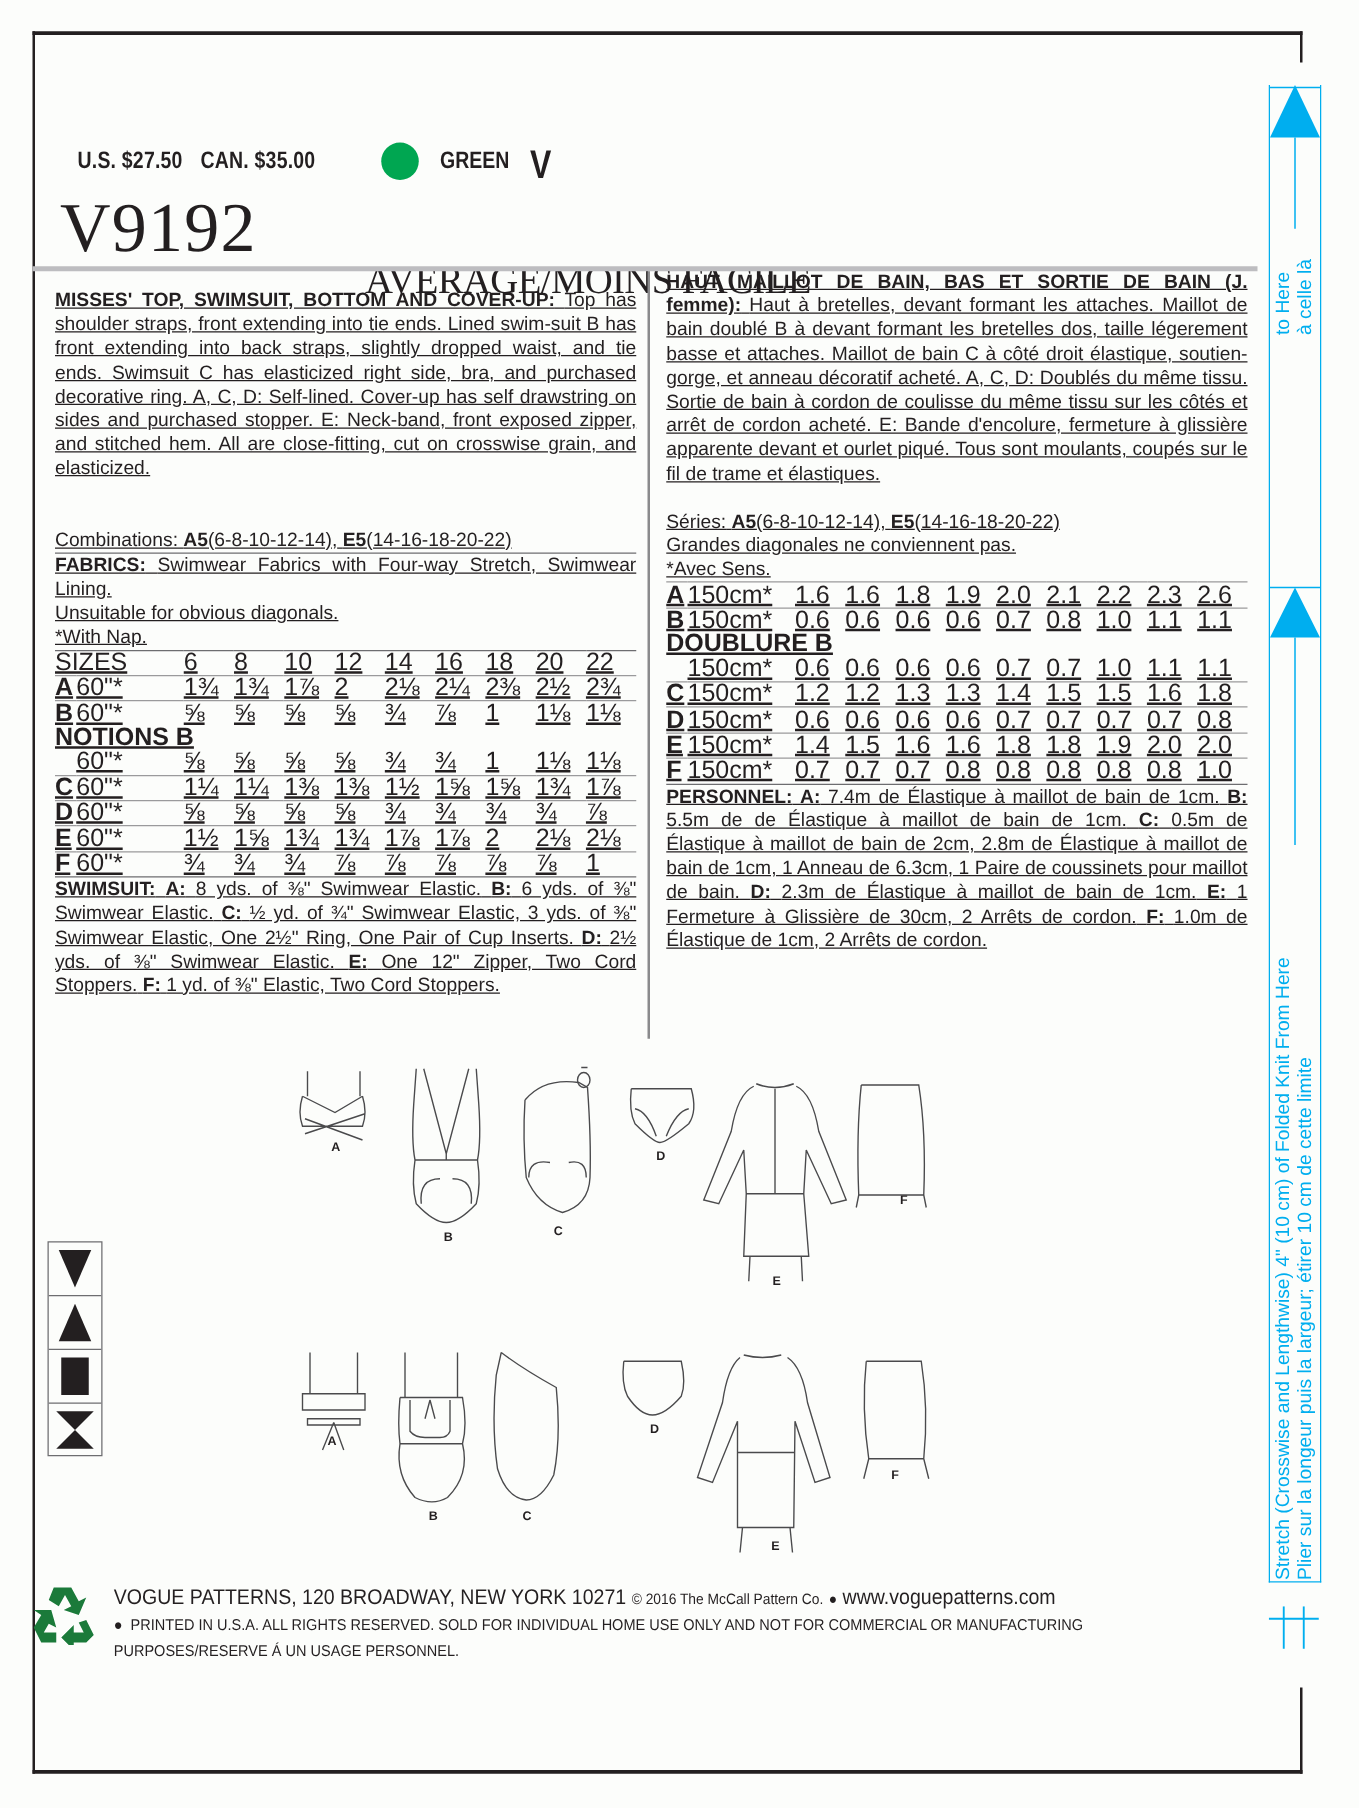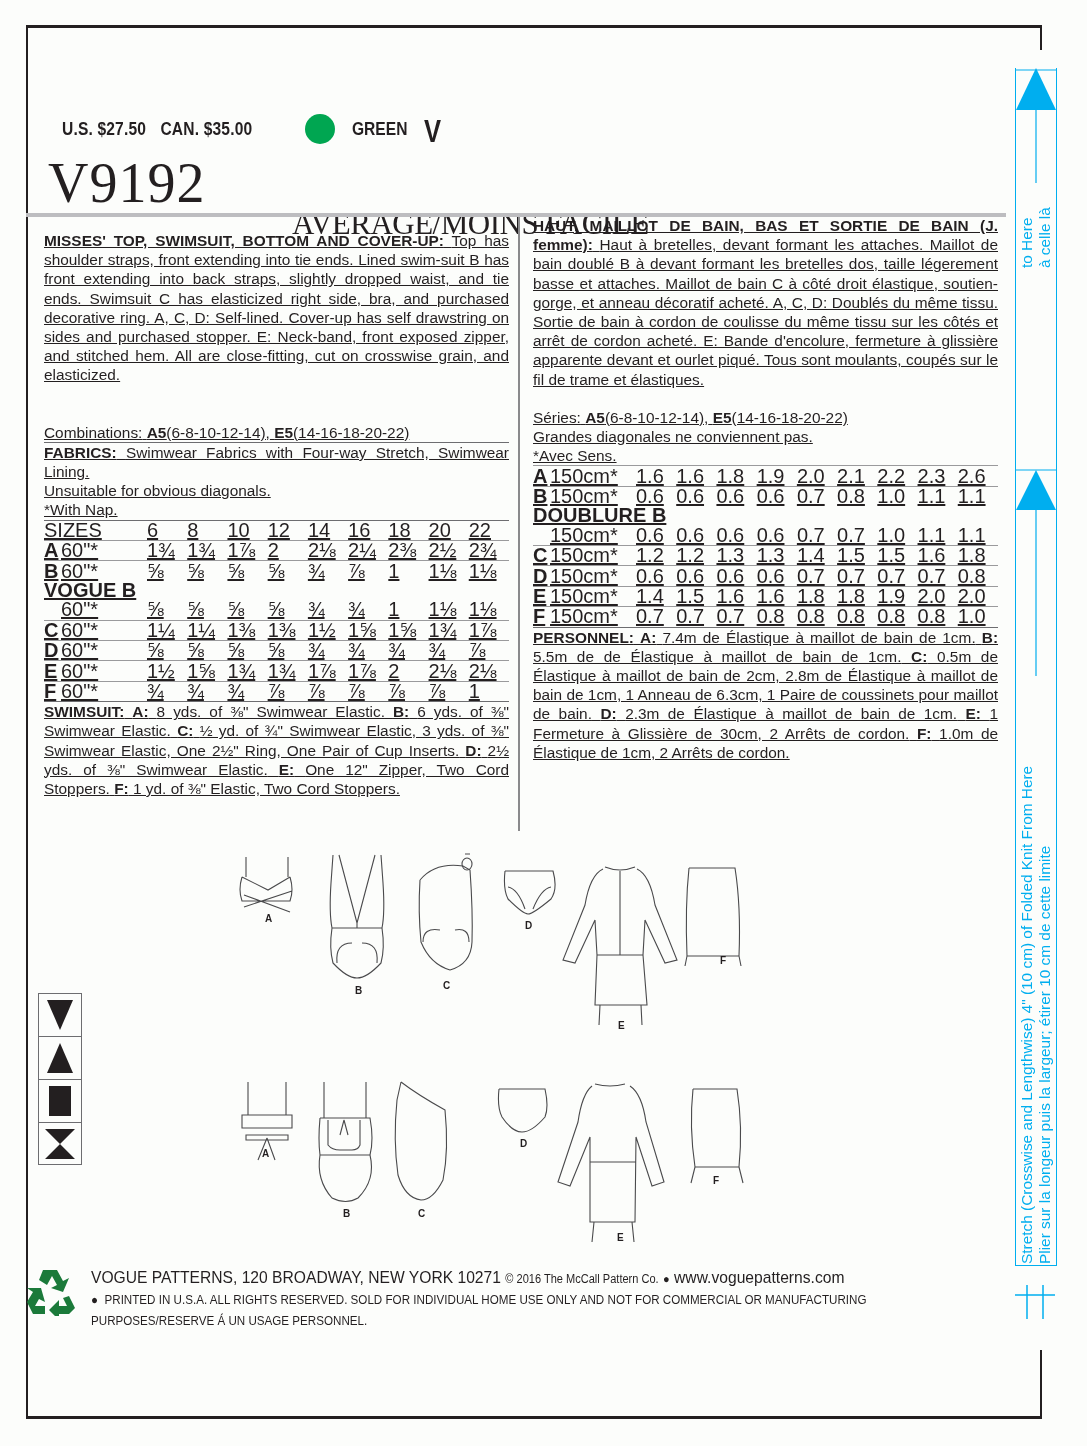--- a/index.html
+++ b/index.html
@@ -137,21 +137,21 @@
       <td>⅝</td>
       <td>⅝</td>
       <td>⅝</td>
       <td>¾</td>
       <td>⅞</td>
       <td>1</td>
       <td>1⅛</td>
       <td>1⅛</td>
     </tr>
     <tr>
-      <td colspan="11" class="lbl">VOGUE B</td>
+      <td colspan="11" class="lbl">NOTIONS B</td>
     </tr>
     <tr>
       <td></td>
       <td>60"*</td>
       <td>⅝</td>
       <td>⅝</td>
       <td>⅝</td>
       <td>⅝</td>
       <td>¾</td>
       <td>¾</td>

